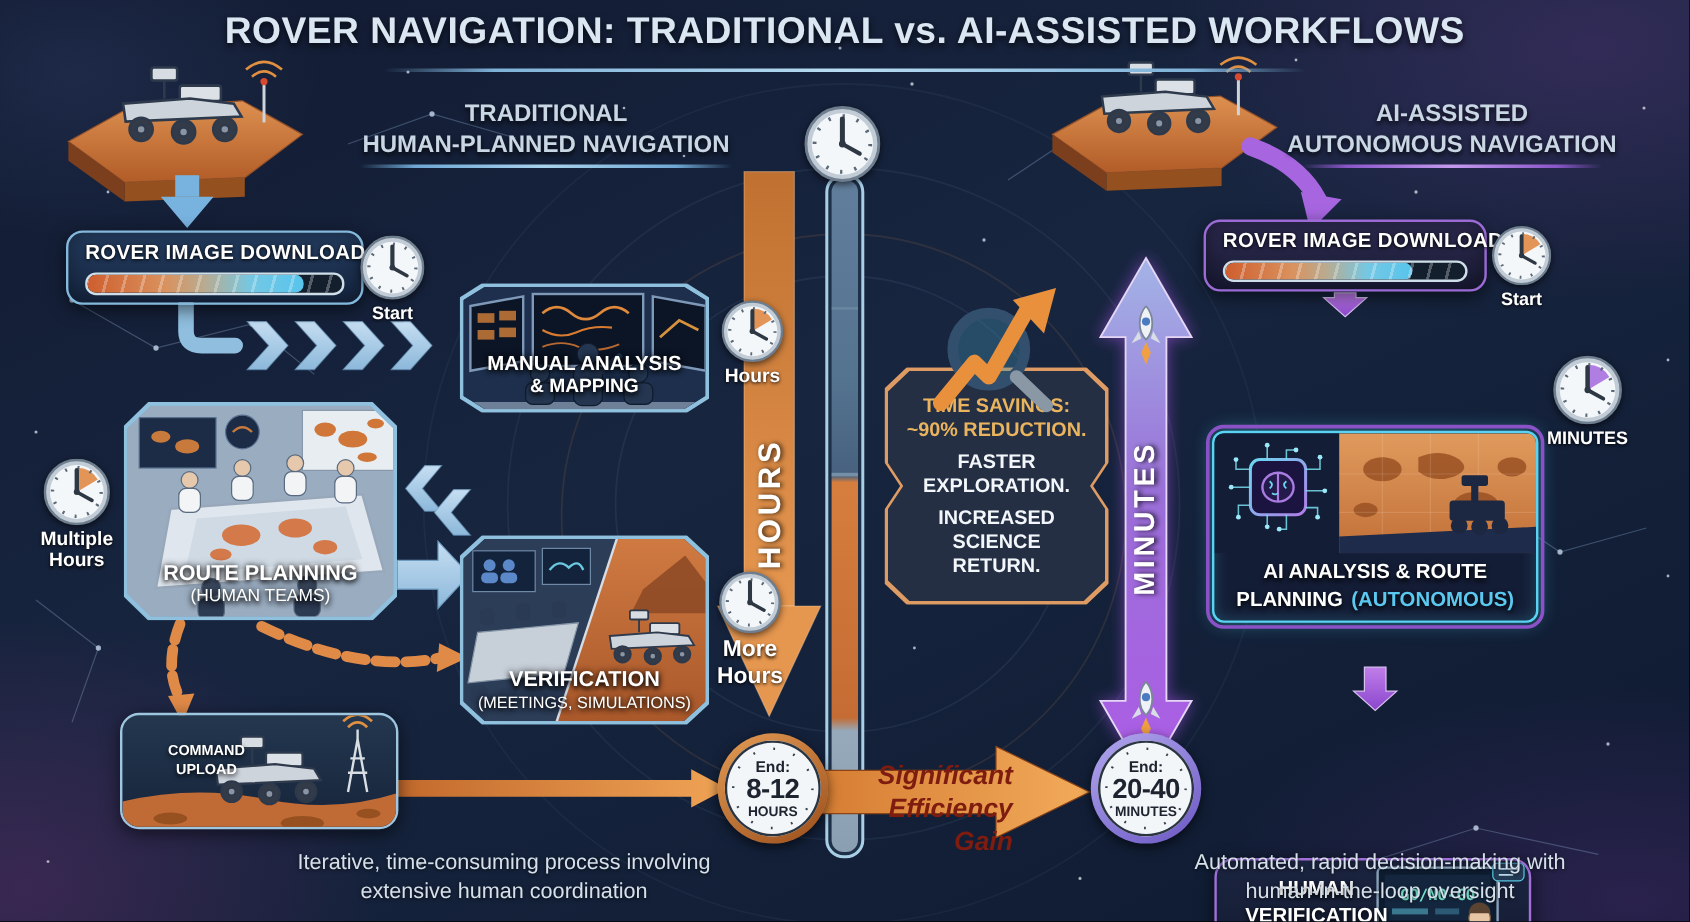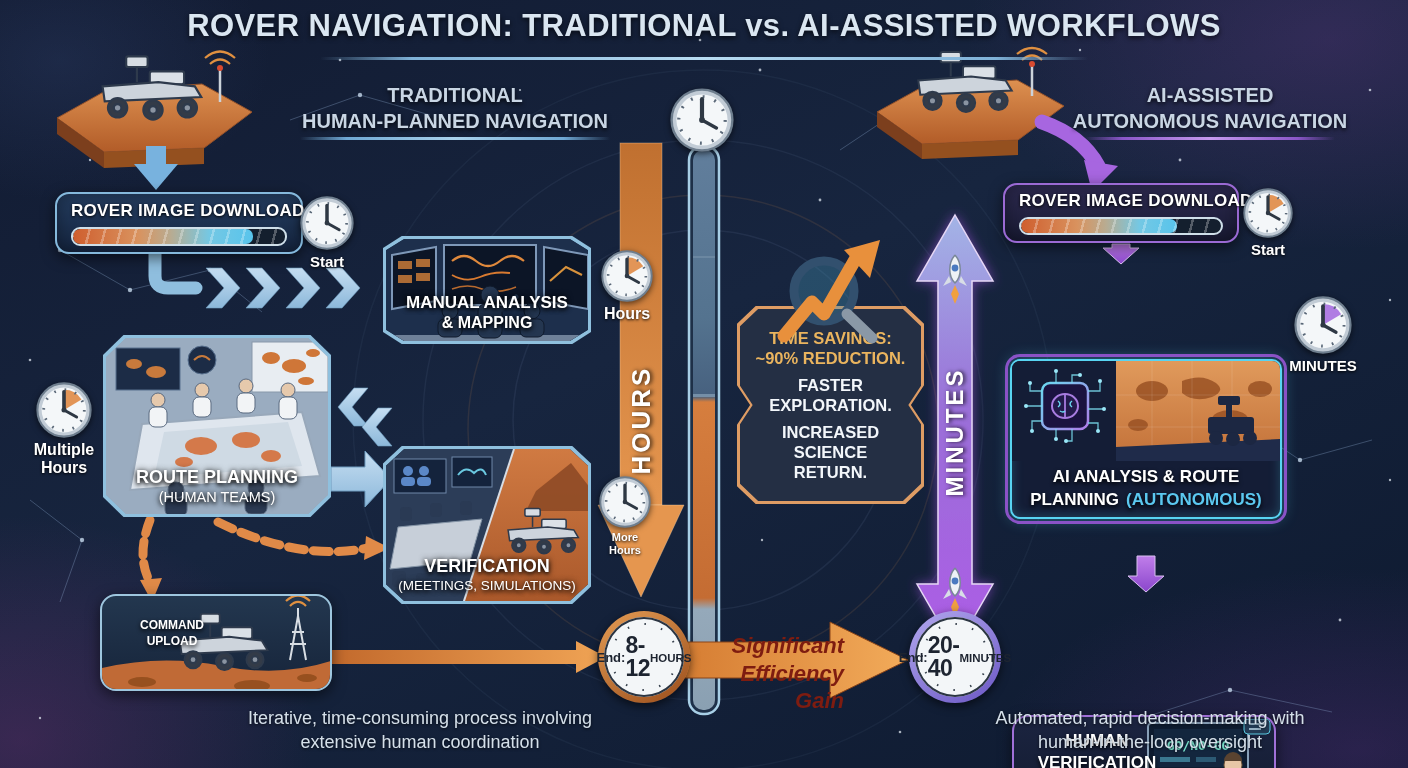--- a/index.html
+++ b/index.html
@@ -71,21 +71,21 @@
   .badge-gold{color:#eab45e;font-weight:bold;font-size:16.5px;}
   .badge-white{color:#f3f7fb;font-weight:bold;font-size:16.5px;}
   
   .end-marker{border-radius:50%;padding:6px;box-sizing:border-box;
     box-shadow:0 3px 10px rgba(0,0,0,.6);}
   .end-marker.orange{background:linear-gradient(145deg,#e49c54,#9a4e1c);}
   .end-marker.purple{background:linear-gradient(145deg,#b2a8ee,#6b57c4);}
   .end-face{width:100%;height:100%;border-radius:50%;background:#f3f6f8;position:relative;
     box-shadow:inset 0 0 0 2px #2b3542;}
   .end-ticks{position:absolute;inset:0;}
-  .end-text{position:absolute;inset:0;display:flex;align-items:center;
+  .end-text{position:absolute;inset:0;display:flex;flex-direction:column;align-items:center;
     justify-content:center;color:#1d2430;}
   .end-prefix{font-size:13px;font-weight:bold;}
   .end-value{font-size:23px;font-weight:bold;line-height:1;letter-spacing:-.5px;}
   .end-unit{font-size:11.5px;font-weight:bold;margin-top:2px;}
   
   .rot-label{font-weight:bold;color:#fff;text-align:center;transform:rotate(-90deg);
     text-shadow:0 2px 4px rgba(0,0,0,.8);letter-spacing:3px;}
   
   .eff-text{text-align:right;font-weight:bold;font-size:22px;color:#7e1c10;line-height:1.25;font-style:italic;}
   .caption{text-align:center;color:#d5e0ea;font-size:18px;line-height:1.35;
@@ -500,21 +500,21 @@
         <div style="font-size:18px">VERIFICATION</div>
         <div class="sub" style="font-size:13.5px">(MEETINGS, SIMULATIONS)</div>
       </div>
     </div>
   </div>
 
   <div class="clock abs" style="left:585px;top:476px;width:80px">
     <svg viewBox="0 0 40 40" style="width:52px;height:52px;color:transparent">
         <use href="#clockface"></use>
       </svg>
-    <div class="clock-label" style="font-size:11px">
+    <div class="clock-label" style="font-size:19px">
       <div>More</div>
       <div>Hours</div>
     </div>
   </div>
 
   <div class="abs round-box blue" style="left:100px;top:594px;width:232px;height:97px">
     <svg class="abs" style="left:0;top:0" width="232" height="97" viewBox="0 0 232 97">
       <path d="M0,72 Q60,58 120,70 T232,64 L232,97 L0,97 Z" fill="#c06a36"></path>
       <ellipse cx="40" cy="86" rx="14" ry="5" fill="#97501f"></ellipse>
         <ellipse cx="150" cy="90" rx="18" ry="6" fill="#97501f"></ellipse>

